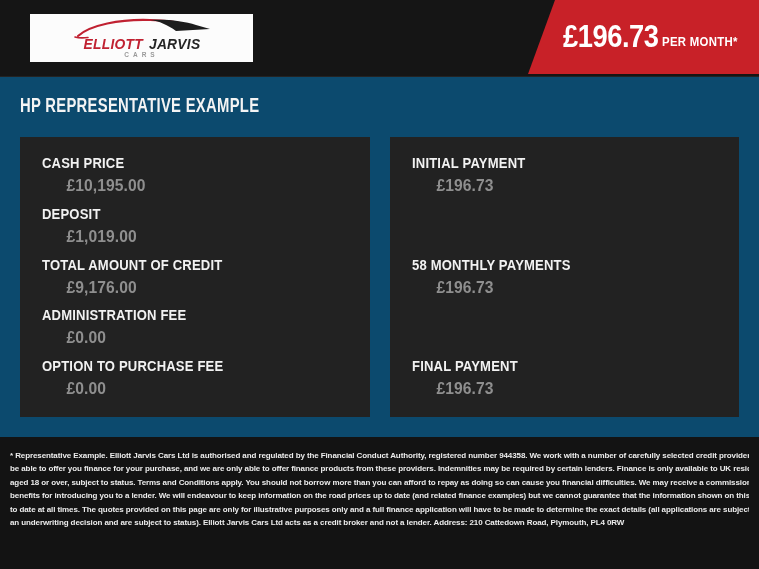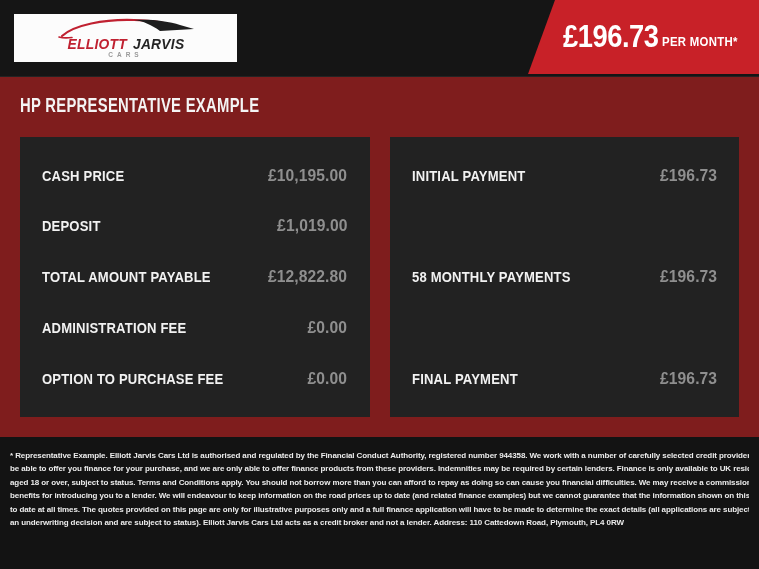--- a/index.html
+++ b/index.html
@@ -9,21 +9,21 @@
     position:relative; width:759px; height:569px; margin:0 auto;
     background:#181818; overflow:hidden;
   }
 
   
   .top-strip {
     position:relative; height:77px; background:#151515;
     border-bottom:1px solid #232323;
   }
   .logo-box {
-    position:absolute; left:14px; top:14px; width:223px; height:48px;
+    position:absolute; left:30px; top:14px; width:223px; height:48px;
     background:#fcfcfc; display:flex; align-items:center; justify-content:center;
   }
   .logo-inner { position:relative; width:200px; height:44px; }
   .logo-swoosh { position:absolute; left:30px; top:1px; width:145px; height:22px; }
   .logo-text-row {
     position:absolute; left:0; right:0; top:19px; text-align:center;
     font-style:italic; font-weight:bold; font-size:15px; letter-spacing:0.3px;
     white-space:nowrap; transform:scaleX(0.92);
   }
   .logo-first { color:#c02131; }
@@ -42,33 +42,33 @@
   .price-amount {
     font-size:31px; font-weight:bold; letter-spacing:-0.5px;
     transform:scaleX(0.88); transform-origin:right center; margin-right:4px;
   }
   .price-period {
     font-size:12px; font-weight:bold; letter-spacing:0.3px;
     padding-top:10px; transform:scaleX(0.95); transform-origin:left center;
   }
 
   
-  .main-section { height:360px; background:#7f1d1d; padding:17px 20px 0 20px; }
+  .main-section { height:360px; background:#0c4a6e; padding:17px 20px 0 20px; }
   .page-title {
     color:#f4f4f4; font-size:20px; font-weight:bold; letter-spacing:0.4px;
     transform:scaleX(0.74); transform-origin:left center; white-space:nowrap;
     margin-bottom:20px;
   }
   .panels { display:flex; gap:20px; }
   .panel {
     flex:1; background:#222222; height:280px;
     padding:18px 22px; display:flex; flex-direction:column; justify-content:space-between;
   }
   .row {
-    display:flex; align-items:center; justify-content:space-between; height:41px;
+    display:flex; justify-content:space-between; height:41px;flex-direction:column;
   }
   .row-label {
     color:#f2f2f2; font-size:14.5px; font-weight:bold; letter-spacing:0.2px;
     white-space:nowrap; transform:scaleX(0.9); transform-origin:left center;
   }
   .row-value {
     color:#8f8f8f; font-size:17px; font-weight:bold; letter-spacing:0.1px;
     white-space:nowrap; transform:scaleX(0.92); transform-origin:right center;
   }
 
@@ -115,22 +115,22 @@
       <div class="panel">
         <div class="row">
           <span class="row-label">CASH PRICE</span>
           <span class="row-value">£10,195.00</span>
         </div>
         <div class="row">
           <span class="row-label">DEPOSIT</span>
           <span class="row-value">£1,019.00</span>
         </div>
         <div class="row">
-          <span class="row-label">TOTAL AMOUNT PAYABLE</span>
-          <span class="row-value">£12,822.80</span>
+          <span class="row-label">TOTAL AMOUNT OF CREDIT</span>
+          <span class="row-value">£9,176.00</span>
         </div>
         <div class="row">
           <span class="row-label">ADMINISTRATION FEE</span>
           <span class="row-value">£0.00</span>
         </div>
         <div class="row">
           <span class="row-label">OPTION TO PURCHASE FEE</span>
           <span class="row-value">£0.00</span>
         </div>
       </div>
@@ -151,16 +151,16 @@
       </div>
     </div>
   </div>
 
   <div class="footer">
     <div class="footer-line">* Representative Example. Elliott Jarvis Cars Ltd is authorised and regulated by the Financial Conduct Authority, registered number 944358. We work with a number of carefully selected credit providers who may</div>
     <div class="footer-line">be able to offer you finance for your purchase, and we are only able to offer finance products from these providers. Indemnities may be required by certain lenders. Finance is only available to UK residents,</div>
     <div class="footer-line">aged 18 or over, subject to status. Terms and Conditions apply. You should not borrow more than you can afford to repay as doing so can cause you financial difficulties. We may receive a commission or other</div>
     <div class="footer-line">benefits for introducing you to a lender. We will endeavour to keep information on the road prices up to date (and related finance examples) but we cannot guarantee that the information shown on this page is up</div>
     <div class="footer-line">to date at all times. The quotes provided on this page are only for illustrative purposes only and a full finance application will have to be made to determine the exact details (all applications are subject to</div>
-    <div class="footer-line">an underwriting decision and are subject to status). Elliott Jarvis Cars Ltd acts as a credit broker and not a lender. Address: 110 Cattedown Road, Plymouth, PL4 0RW</div>
+    <div class="footer-line">an underwriting decision and are subject to status). Elliott Jarvis Cars Ltd acts as a credit broker and not a lender. Address: 210 Cattedown Road, Plymouth, PL4 0RW</div>
   </div>
 
 </div>
 
 </body></html>

